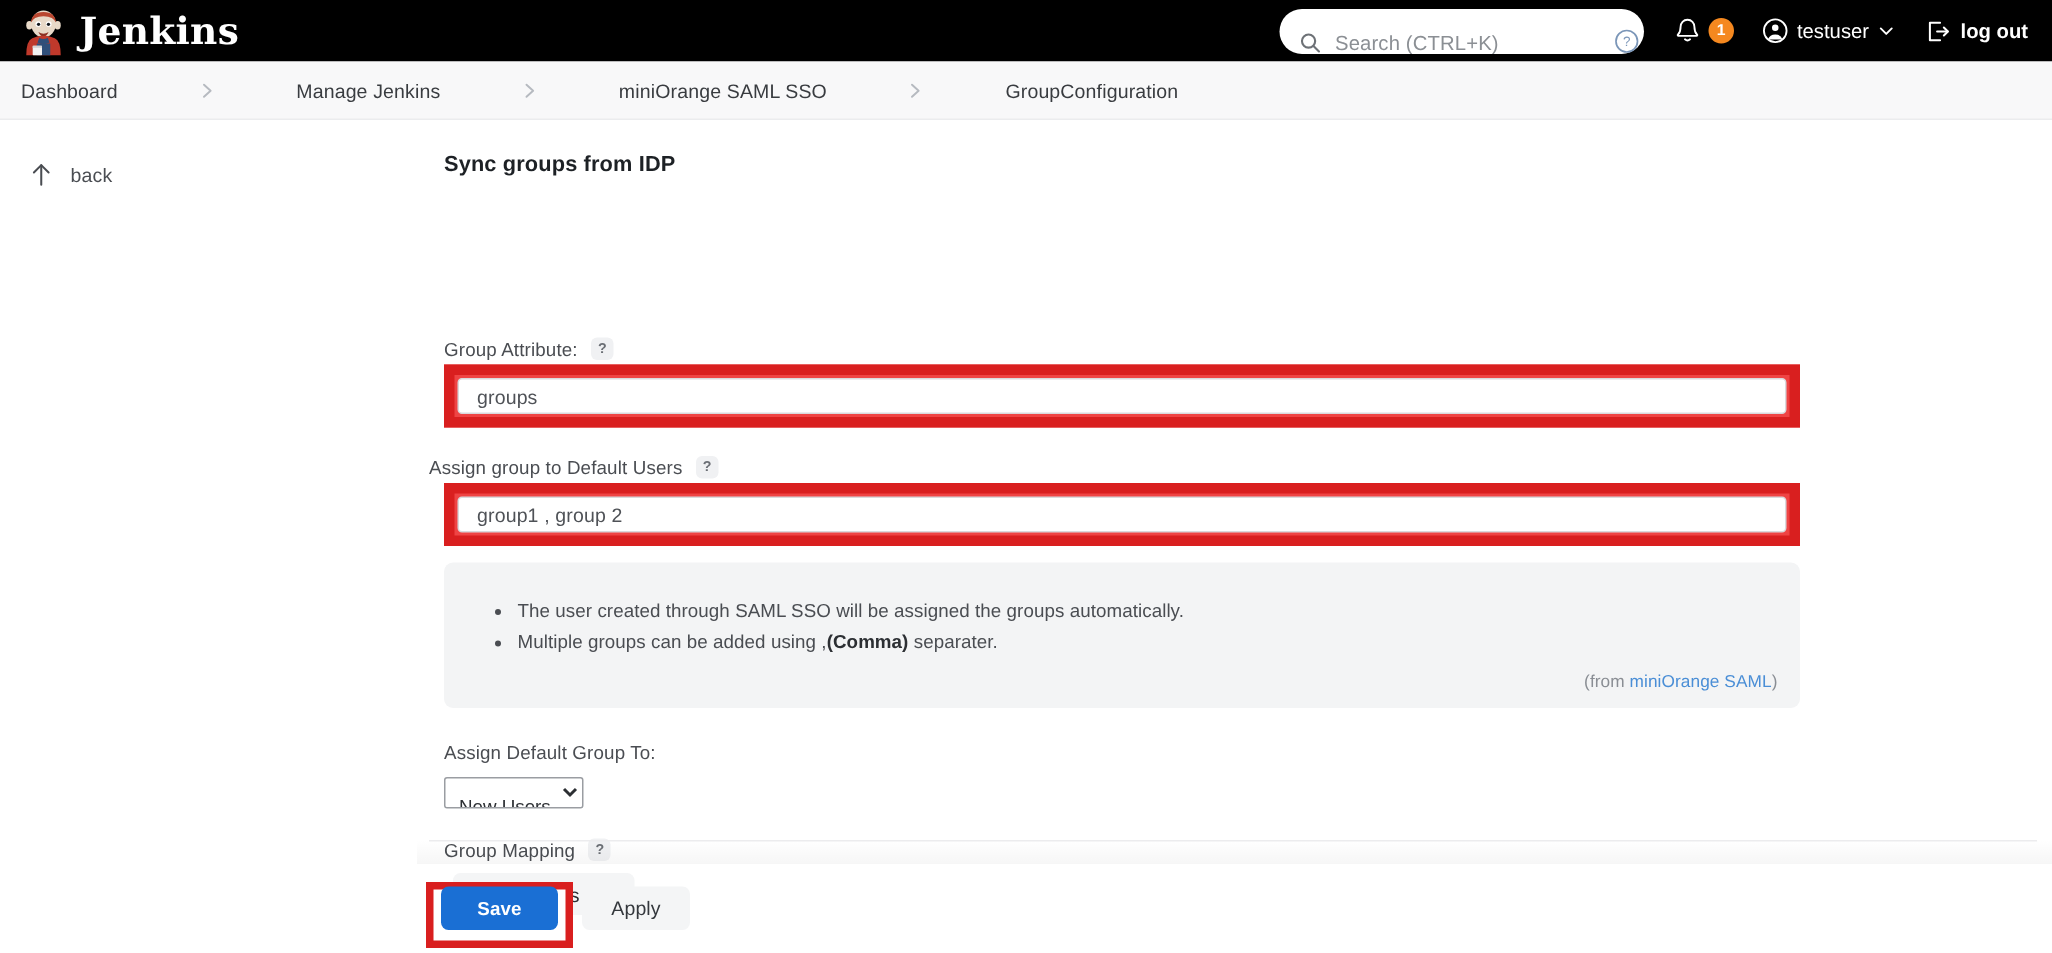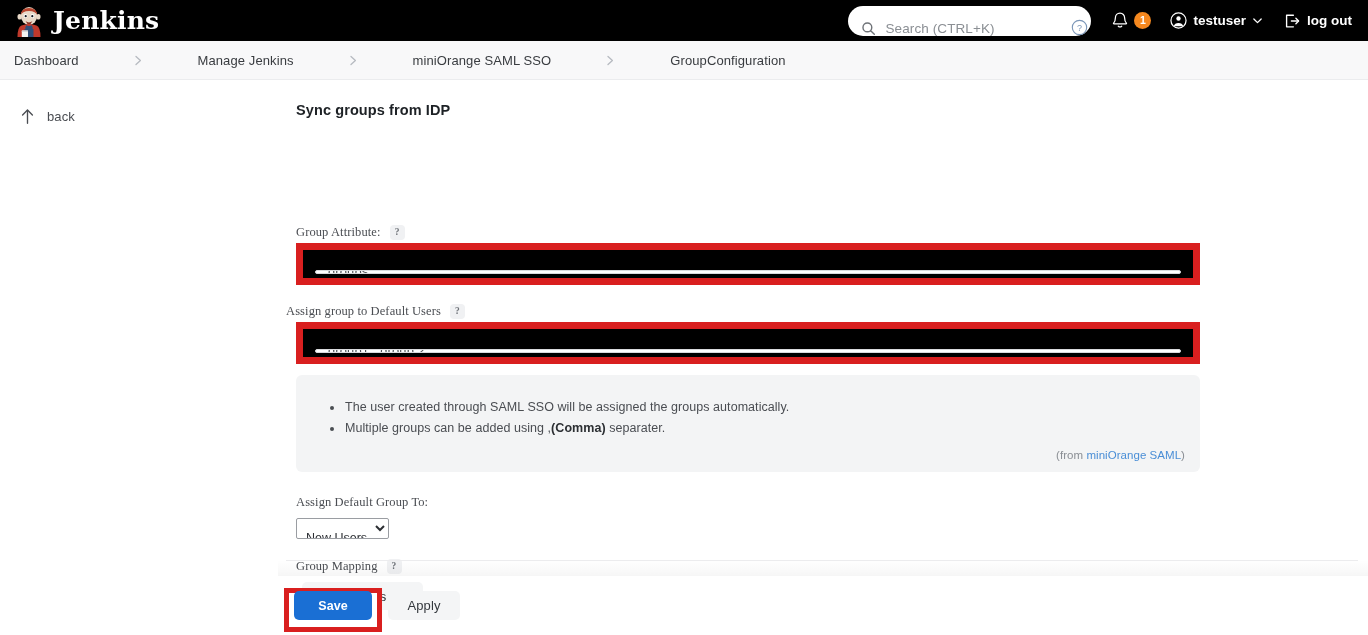--- a/index.html
+++ b/index.html
@@ -95,21 +95,21 @@
     line-height: 1;
   }
 
   .user-chip {
     display: flex;
     align-items: center;
     margin-left: 19px;
     gap: 6px;
     color: #ffffff;
     font-size: 13.5px;
-    font-weight: 700;
+    font-weight: 400;
     cursor: pointer;
   }
 
   .logout-chip {
     display: flex;
     align-items: center;
     margin-left: 20px;
     margin-right: 16px;
     gap: 6px;
     color: #ffffff;
@@ -192,41 +192,40 @@
     letter-spacing: 0.1px;
   }
 
   .field-label {
     font-size: 12.5px;
     color: #4a4d52;
     letter-spacing: 0.1px;
     display: flex;
     align-items: flex-end;
     gap: 9px;
-    font-family: Liberation Serif, serif;
   }
   .help-badge {
     width: 15px; height: 15px;
     border-radius: 4px;
     background: #f0f1f3;
     color: #6b6f75;
     font-size: 9.5px;
     font-weight: 700;
     display: flex;
     align-items: center;
     justify-content: center;
     cursor: pointer;
     line-height: 1;
   }
 
   
   .redbox {
     border: 7px solid #d91f1f;
-    background: #000000;
-    padding: 12px;
+    background: #ef4444;
+    padding: 2px;
   }
 
   .text-input {
     width: 100%;
     height: 100%;
     border: 1px solid #d9dadd;
     border-radius: 3px;
     background: #ffffff;
     font-family: "Liberation Sans", sans-serif;
     font-size: 13px;

